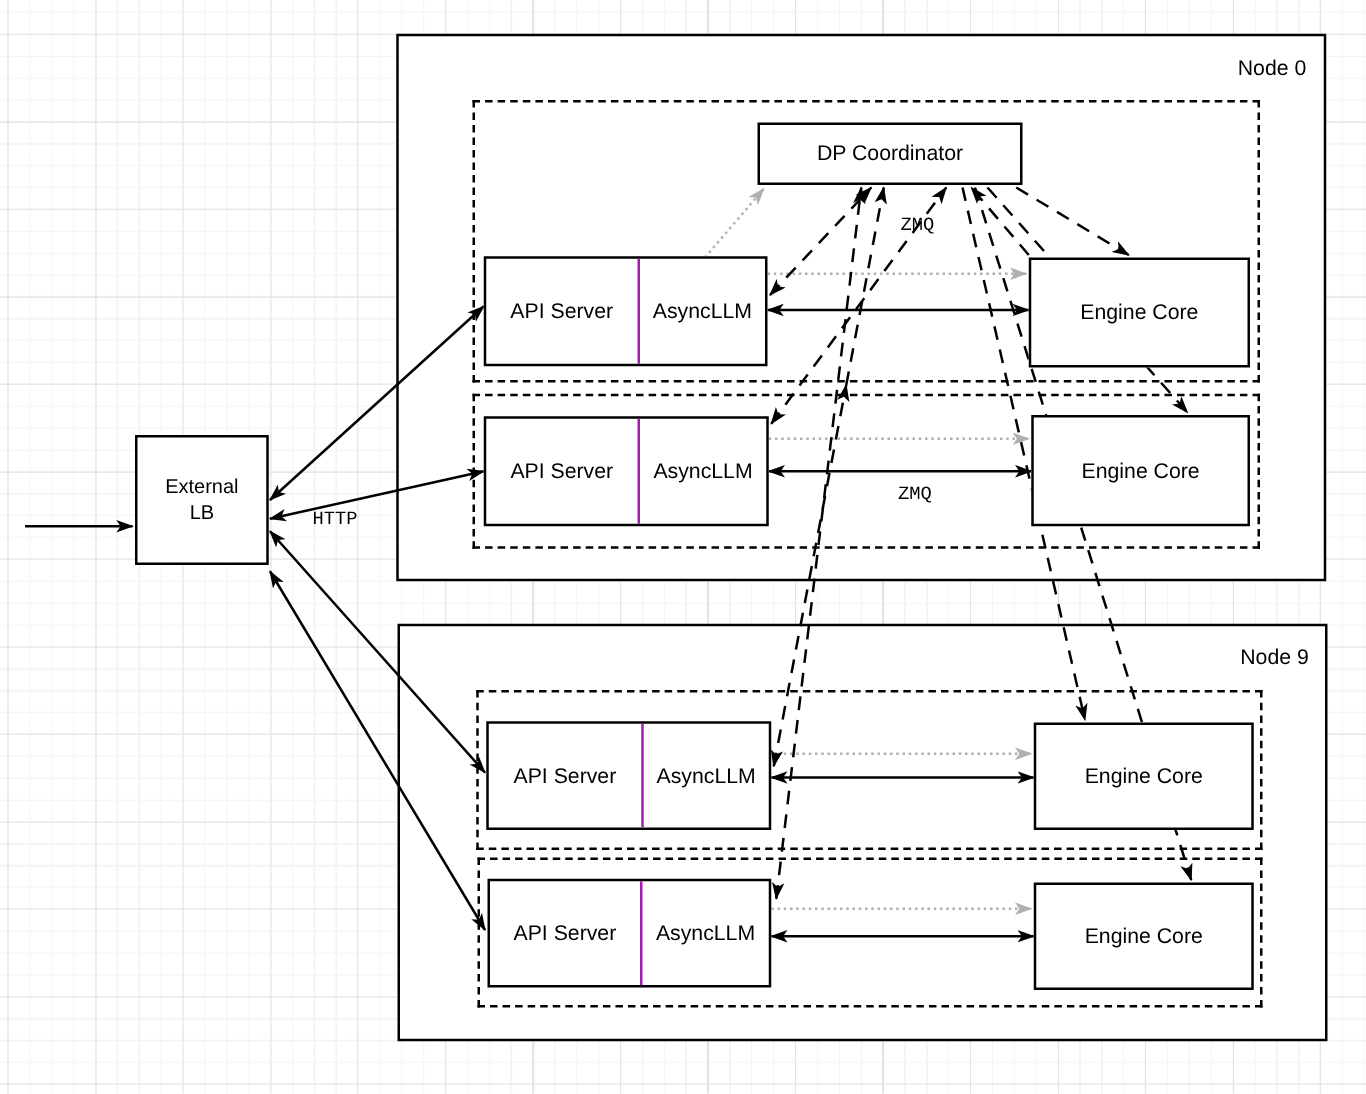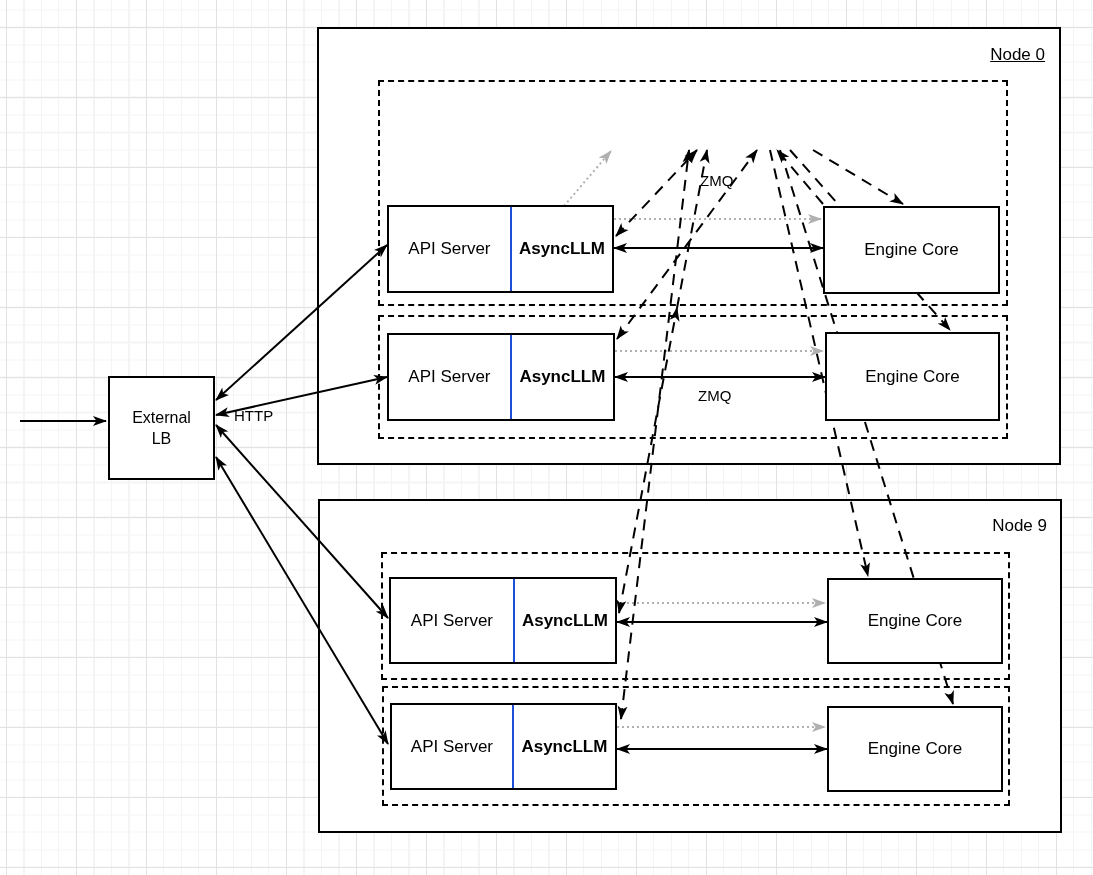--- a/index.html
+++ b/index.html
@@ -64,37 +64,38 @@
     box-sizing:border-box;
     z-index:10;
     display:flex;
     z-index:10;
     align-items:flex-end;
   }
   .pair-cell{
     display:flex;align-items:center;justify-content:center;
     font-size:17px;height:100%;box-sizing:border-box;
   }
-  .pair-cell.right{border-left:2px solid #1d4ed8;font-weight:bold;}
+  .pair-cell.right{border-left:2px solid #a21caf;}
   .lb-label{display:flex;flex-direction:column;align-items:center;font-size:16px;line-height:21px;}
   .float-label{
     position:absolute;
     z-index:11;
     font-size:15px;
     white-space:nowrap;
-    text-align:left;
+    text-align:center;
+    font-family:Liberation Mono, monospace;
   }
 </style>
 </head>
 <body>
 
 <div class="canvas">
 
   <div class="nodebox" style="left:317px;top:27px;width:744px;height:438px;">
-    <div class="node-label" style="top:16px;right:14px;text-decoration:underline;">Node 0</div>
+    <div class="node-label" style="top:16px;right:14px;">Node 0</div>
   </div>
 
   <div class="nodebox" style="left:318px;top:499px;width:744px;height:334px;">
     <div class="node-label" style="top:15px;right:13px;">Node 9</div>
   </div>
 
   <div class="subcontainer" style="left:378px;top:80px;width:630px;height:226px;"></div>
   <div class="subcontainer" style="left:378px;top:315px;width:630px;height:124px;"></div>
   <div class="subcontainer" style="left:381px;top:552px;width:629px;height:128px;"></div>
   <div class="subcontainer" style="left:382px;top:686px;width:628px;height:120px;"></div>
@@ -127,27 +128,30 @@
       <line x1="619" y1="613" x2="677" y2="308" class="edge-dashed" marker-end="url(#ah)" marker-start="url(#ah)"></line>
       <line x1="677" y1="308" x2="707" y2="150" class="edge-dashed" marker-end="url(#ah)"></line>
       <line x1="621" y1="719" x2="689" y2="150" class="edge-dashed" marker-end="url(#ah)" marker-start="url(#ah)"></line>
       <line x1="823" y1="204" x2="777" y2="150" class="edge-dashed" marker-end="url(#ah)"></line>
       <line x1="813" y1="150" x2="903" y2="204" class="edge-dashed" marker-end="url(#ah)"></line>
       <line x1="790" y1="150" x2="950" y2="330" class="edge-dashed" marker-end="url(#ah)"></line>
       <line x1="770" y1="150" x2="868" y2="576" class="edge-dashed" marker-end="url(#ah)"></line>
       <line x1="780" y1="150" x2="953" y2="704" class="edge-dashed" marker-end="url(#ah)"></line>
     </svg>
 
-  <div class="leafbox" style="left:108px;top:376px;width:107px;height:104px;">
+  <div class="leafbox" style="left:108px;top:348px;width:107px;height:104px;">
     <div class="lb-label">
       <span>External</span>
       <span>LB</span>
     </div>
   </div>
 
+  <div class="leafbox" style="left:606px;top:98px;width:212px;height:50px;">
+    <span>DP Coordinator</span>
+  </div>
 
   <div class="pairbox" style="left:387px;top:205px;width:227px;height:88px;">
     <div class="pair-cell" style="width:123px;">API Server</div>
     <div class="pair-cell right" style="width:104px;">AsyncLLM</div>
   </div>
 
   <div class="leafbox" style="left:823px;top:206px;width:177px;height:88px;">
     <span>Engine Core</span>
   </div>
 

